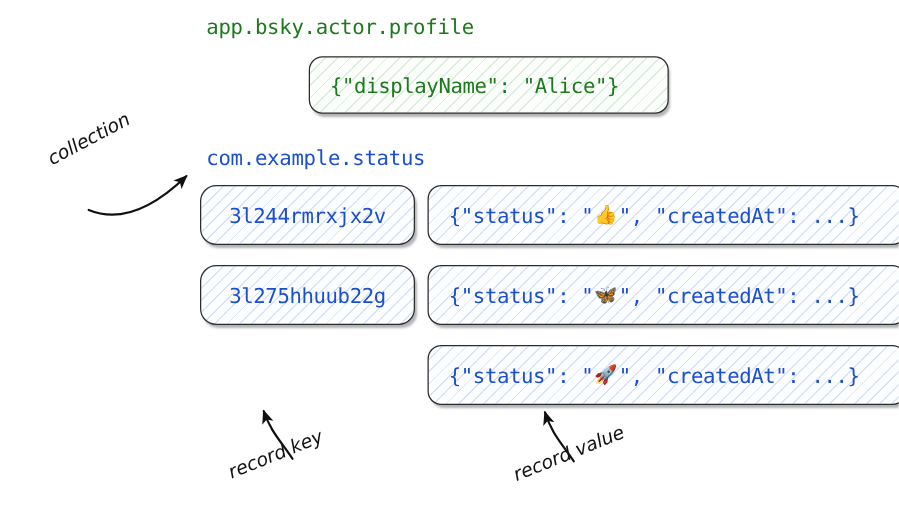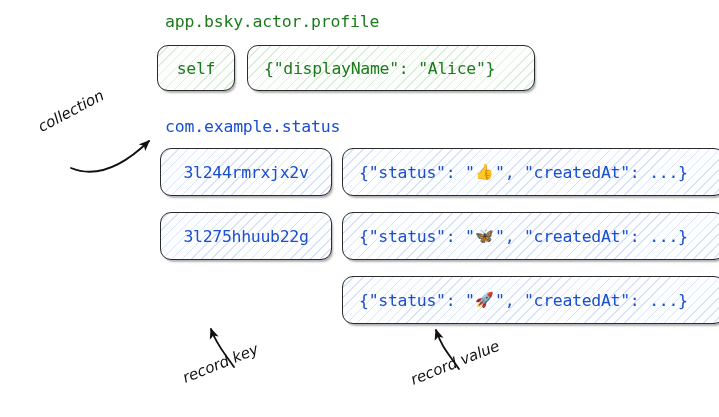--- a/index.html
+++ b/index.html
@@ -85,20 +85,21 @@
   }
   #profile-value-box {
     left: 222px; top: 45px;  width: 288px; height: 46px;
     padding-left: 16px;
   }
 
   
   .key-box {
     left: 135px;  width: 172px; height: 48px;
     justify-content: center;
+    border-radius: 13px;
   }
   .value-box {
     left: 317px;  width: 383px; height: 48px;
     padding-left: 16px;
   }
   .row-0 { top: 148px; }
   .row-1 { top: 212px; }
   .row-2 { top: 276px; }
 
   .emoji {
@@ -141,23 +142,20 @@
     pointer-events: none;
   }
 </style>
 </head>
 <body>
 
 <div class="canvas">
 
   <div class="collection-name" id="profile-collection-name">app.bsky.actor.profile</div>
 
-  <div class="box box-green" id="profile-key-box">
-    <span>self</span>
-  </div>
 
   <div class="box box-green" id="profile-value-box">
     <span>{"displayName": "Alice"}</span>
   </div>
 
   <div class="collection-name" id="status-collection-name">com.example.status</div>
 
   <div class="box box-blue key-box row-0">
     <span>3l244rmrxjx2v</span>
   </div>

